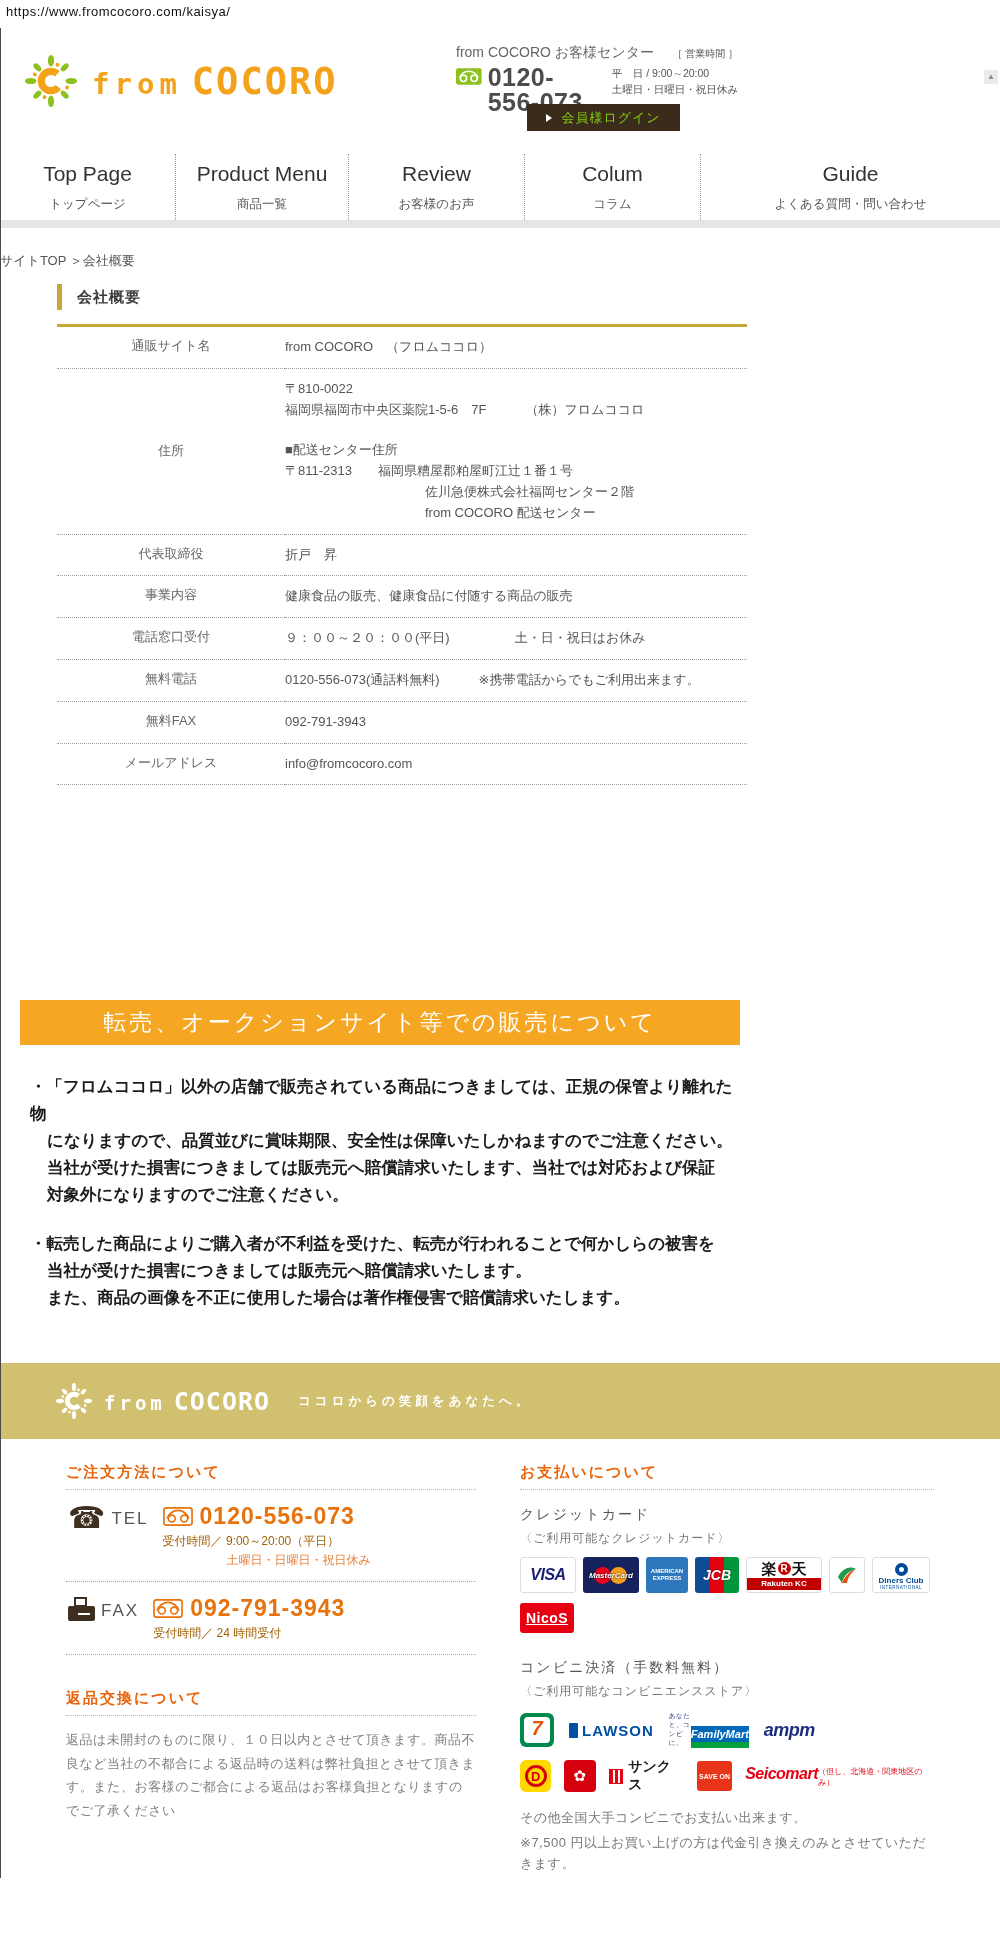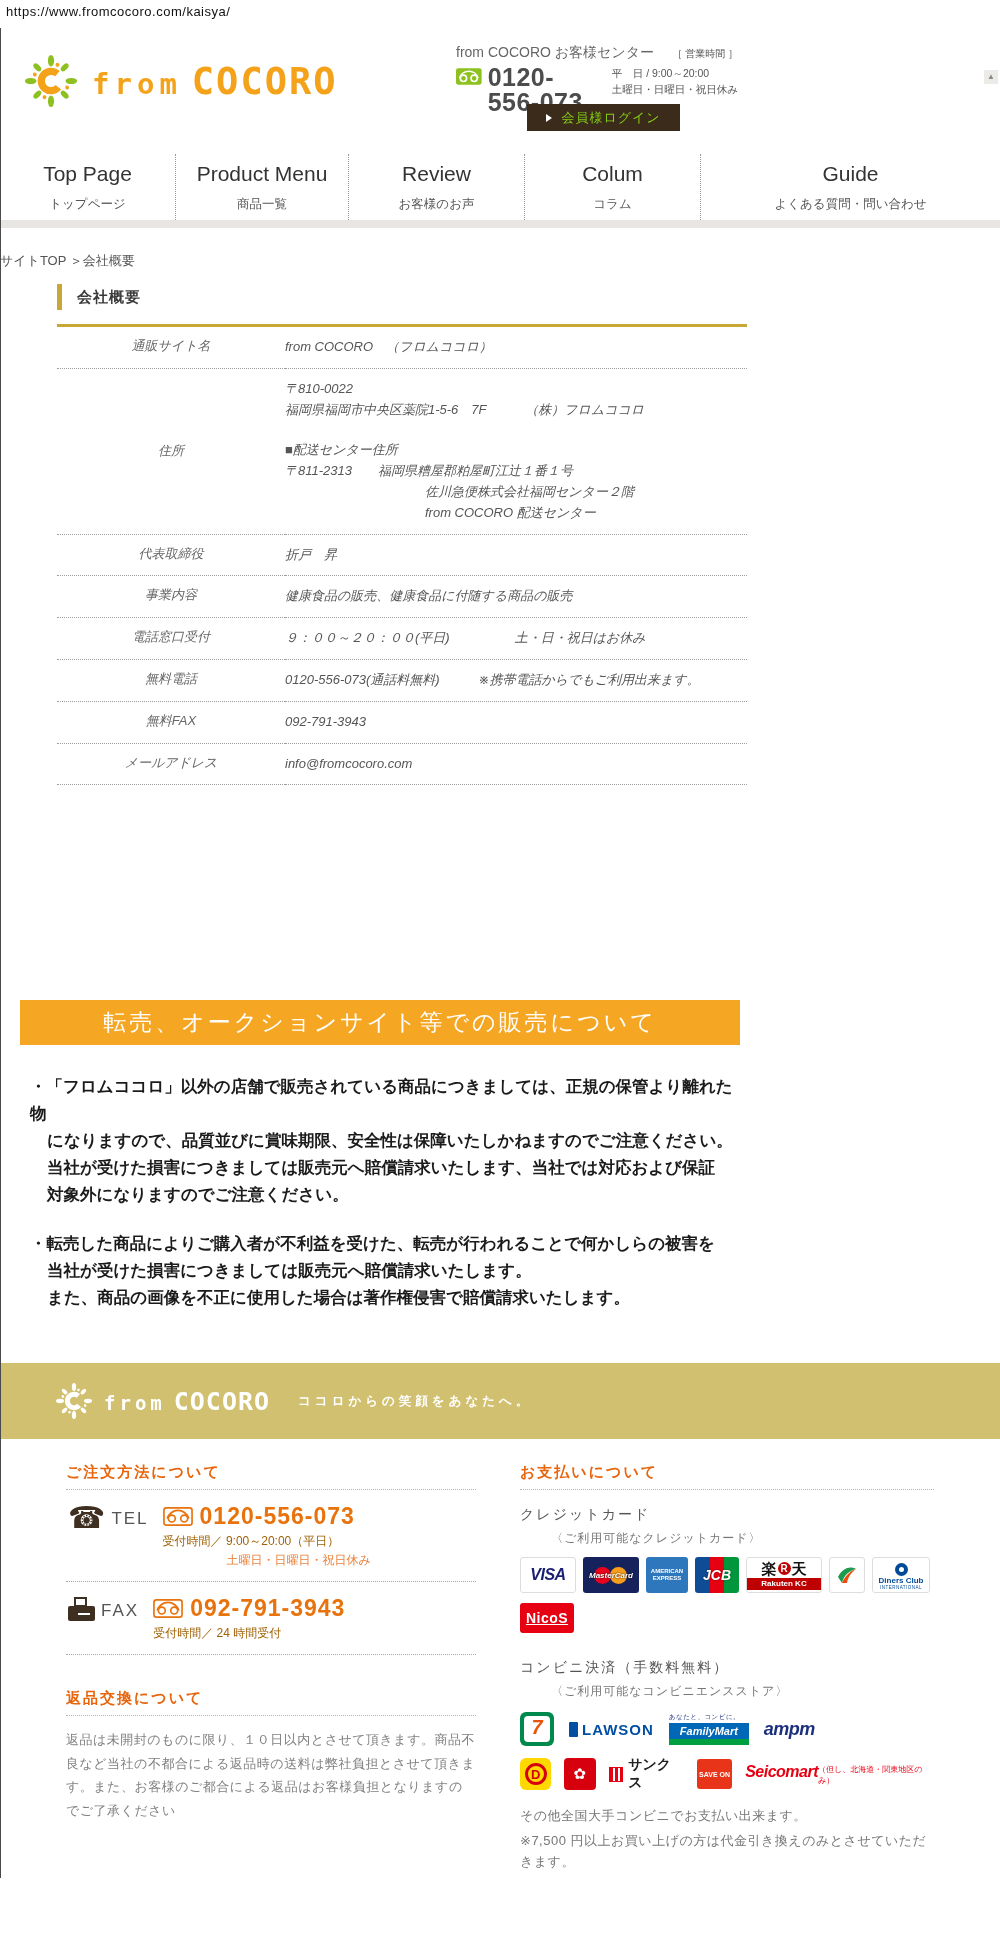--- a/index.html
+++ b/index.html
@@ -39,21 +39,21 @@
 
   
   .breadcrumb { margin-top:24px; font-size:13px; color:#555; }
   .breadcrumb .bc-home { cursor:pointer; }
   .page-title { margin:14px 0 0 57px; display:flex; align-items:center; }
   .title-bar { width:5px; height:26px; background:#C9A737; margin-right:15px; }
   .title-text { font-size:15px; font-weight:bold; color:#3a3a3a; letter-spacing:1px; }
 
   
   .ctable { margin:14px 0 0 57px; width:690px; border-top:3px solid #C9A737; border-collapse:collapse; font-size:13px; }
-  .ctable td { border-bottom:1px dotted #9e9e9e; padding:10px 0; vertical-align:top;font-style:italic; }
+  .ctable td { border-bottom:1px dotted #9e9e9e; padding:10px 0; vertical-align:top; }
   .ctable td.lbl { width:228px; text-align:center; color:#666; }
   .ctable td.val { color:#555; line-height:1.6; }
   .ctable tr.addr td.lbl { vertical-align:middle; }
   .addr-head { margin-top:20px; }
   .indent { padding-left:140px; }
 
   
   .banner { margin:215px 0 0 20px; width:720px; height:45px; background:#F5A623; color:#fff; font-size:23px; letter-spacing:3px; text-align:center; line-height:45px; }
   .notice { margin:28px 0 0 30px; width:716px; color:#1b1b1b; font-size:16.5px; font-weight:bold; line-height:27px; }
   .notice .para { margin-bottom:22px; }
@@ -82,21 +82,21 @@
   .contact-block { margin-left:4px; }
   .num-row { display:flex; align-items:center; }
   .big-num { color:#E8720C; font-size:23px; font-weight:bold; letter-spacing:1px; margin-left:7px; }
   .hours-line { color:#a16207; font-size:12px; margin-top:3px; }
   .holiday-line { color:#E8823C; font-size:12px; margin-top:2px; padding-left:64px; }
 
   .fpara { color:#808080; font-size:13px; line-height:1.8; letter-spacing:0.5px; margin-top:12px; }
   .sec2 { margin-top:34px; }
 
   .pay-title { color:#555; font-size:14px; letter-spacing:2px; margin-top:16px; }
-  .pay-sub { color:#777; font-size:12px; letter-spacing:1px; margin-top:6px;margin-left:31px; }
+  .pay-sub { color:#777; font-size:12px; letter-spacing:1px; margin-top:6px; }
   .cards { display:flex; gap:7px; margin-top:10px; align-items:center; }
   .card { height:36px; display:flex; align-items:center; justify-content:center; border-radius:3px; overflow:hidden; }
   .bordered { background:#fff; border:1px solid #ddd; }
   .c-visa { width:56px; } .c-visa span { color:#1A1F71; font-style:italic; font-weight:bold; font-size:16px; letter-spacing:-0.5px; }
   .c-mc { width:56px; background:#16225C; position:relative; }
   .mc-c1,.mc-c2 { position:absolute; top:10px; width:17px; height:17px; border-radius:50%; }
   .mc-c1 { left:11px; background:#EB001B; } .mc-c2 { left:27px; background:#F79E1B; }
   .mc-text { position:relative; color:#fff; font-size:8px; font-style:italic; font-weight:bold; text-shadow:0 0 2px #000; }
   .c-amex { width:42px; background:#2E77BC; text-align:center; }
   .c-amex span { color:#fff; font-size:6px; font-weight:bold; line-height:1.2; display:block; width:38px; }
@@ -117,21 +117,21 @@
 
   .pay-title2 { margin-top:26px; }
   .stores { display:flex; gap:15px; margin-top:12px; align-items:center; }
   .stores2 { gap:13px; margin-top:10px; }
   .store { display:flex; align-items:center; justify-content:center; }
   .s-seven { width:34px; height:34px; background:#00894C; border-radius:6px; position:relative; }
   .seven-inner { width:26px; height:26px; background:#fff; border-radius:4px; }
   .s-seven span { position:absolute; top:4px; left:0; right:0; text-align:center; color:#E8540A; font-weight:bold; font-size:20px; font-style:italic; }
   .s-lawson span { color:#004FA3; font-weight:bold; font-size:15px; letter-spacing:1px; }
   .lawson-can { width:9px; height:15px; background:#004FA3; margin-right:4px; border-radius:1px; }
-  .s-fm { flex-direction:column; width:80px; }
+  .s-fm { flex-direction:row; width:80px;align-items:flex-end; }
   .fm-tag { color:#1C2F7C; font-size:6.5px; letter-spacing:0.5px; align-self:flex-start; }
   .fm-bar { width:100%; margin-top:1px; }
   .fm-blue { background:#0068B7; color:#fff; font-style:italic; font-weight:bold; font-size:11px; text-align:center; line-height:16px; }
   .fm-green { height:6px; background:#00A040; }
   .s-ampm span { color:#1C2F7C; font-weight:bold; font-style:italic; font-size:18px; letter-spacing:-0.5px; }
   .s-daily { width:32px; height:32px; background:#FFD800; border-radius:6px; }
   .daily-d { width:22px; height:22px; border:3px solid #D7000F; border-radius:50%; color:#D7000F; font-weight:bold; font-size:13px; text-align:center; line-height:17px; }
   .s-poplar { width:32px; height:32px; background:#D7000F; border-radius:4px; color:#fff; font-size:15px; }
   .s-sunkus { }
   .sunkus-ic { width:15px; height:15px; background:repeating-linear-gradient(90deg,#E50012 0 3px,#fff 3px 5px); margin-right:5px; border:1px solid #E50012; }

